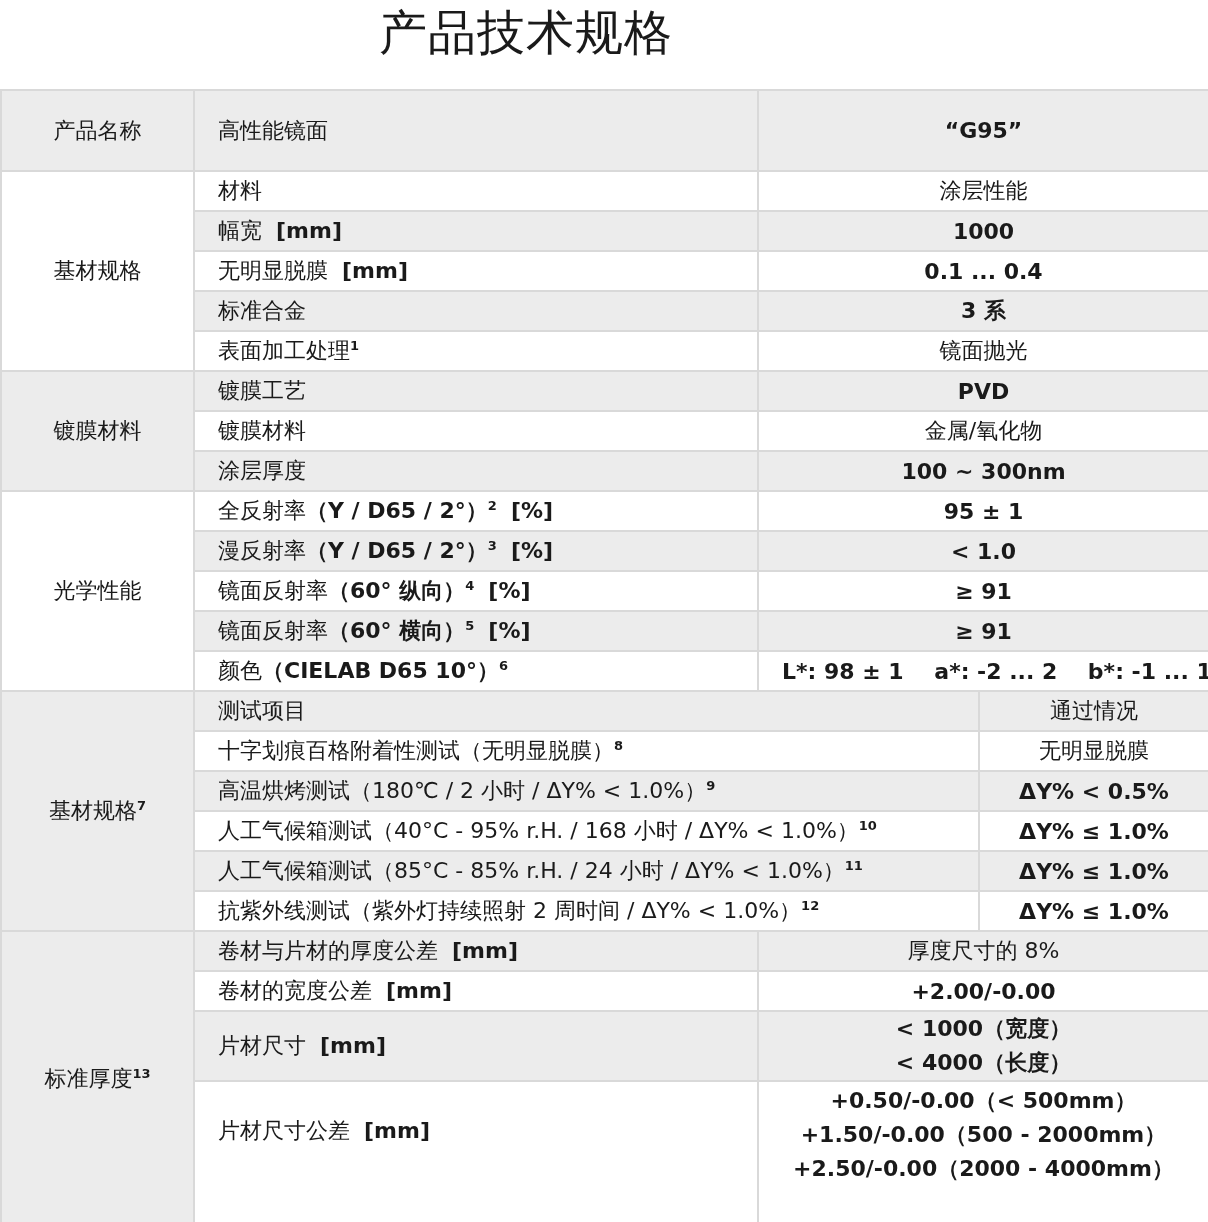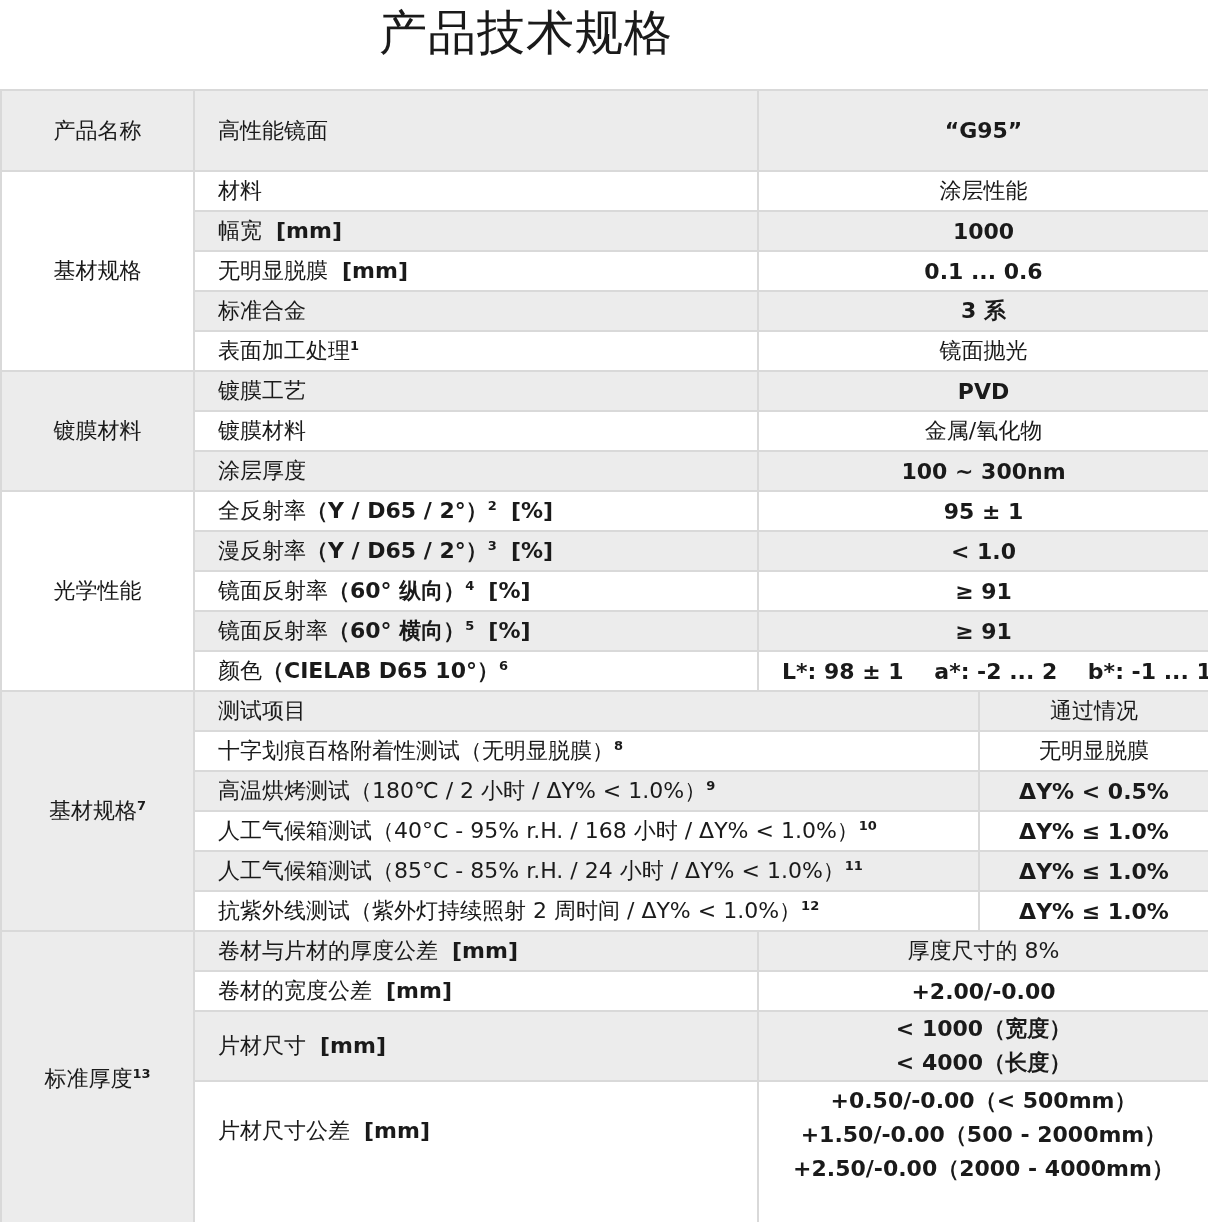--- a/index.html
+++ b/index.html
@@ -65,21 +65,21 @@
     <td rowspan="5" class="cat">基材规格</td>
     <td class="item"><span>材料</span></td>
     <td colspan="2" class="val cjk">涂层性能</td>
   </tr>
   <tr class="g">
     <td class="item"><span>幅宽</span>&nbsp;&nbsp;<span class="b">[mm]</span></td>
     <td colspan="2" class="val">1000</td>
   </tr>
   <tr class="w">
     <td class="item"><span>无明显脱膜</span>&nbsp;&nbsp;<span class="b">[mm]</span></td>
-    <td colspan="2" class="val">0.1 ... 0.6</td>
+    <td colspan="2" class="val">0.1 ... 0.4</td>
   </tr>
   <tr class="g">
     <td class="item"><span>标准合金</span></td>
     <td colspan="2" class="val">3 系</td>
   </tr>
   <tr class="w">
     <td class="item"><span>表面加工处理</span><sup>1</sup></td>
     <td colspan="2" class="val cjk">镜面抛光</td>
   </tr>
 

